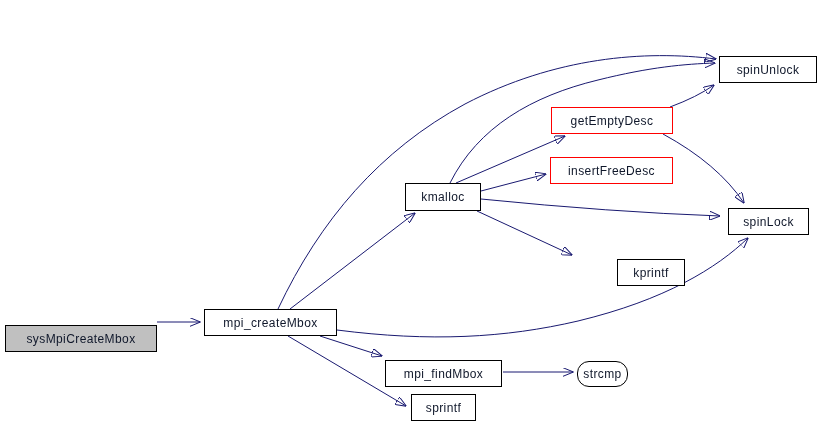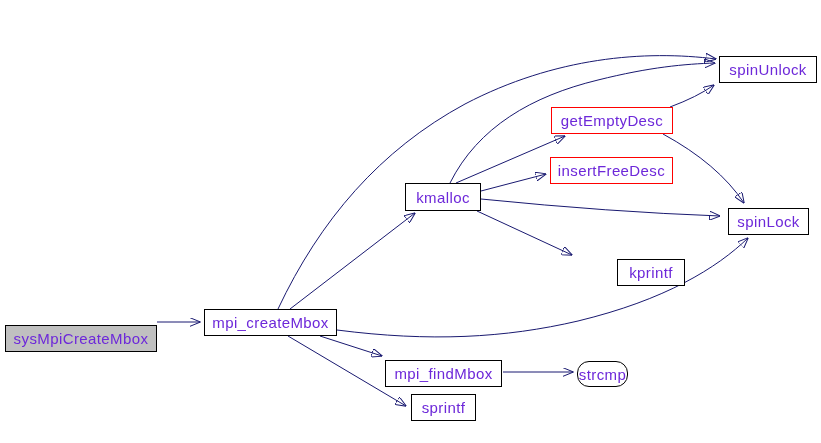--- a/index.html
+++ b/index.html
@@ -28,22 +28,22 @@
     stroke-width: 1;
   }
   .node {
     position: absolute;
     box-sizing: border-box;
     display: flex;
     align-items: center;
     justify-content: center;
     background: #ffffff;
     border: 1px solid #000000;
-    color: #6d28d9;
-    font-size: 15px;
+    color: #0f172a;
+    font-size: 12px;
     letter-spacing: 0.4px;
     white-space: nowrap;
     cursor: pointer;
   }
   .node--entry {
     background: #c0c0c0;
     cursor: default;
     margin-top: 16px;
   }
   .node--red {

